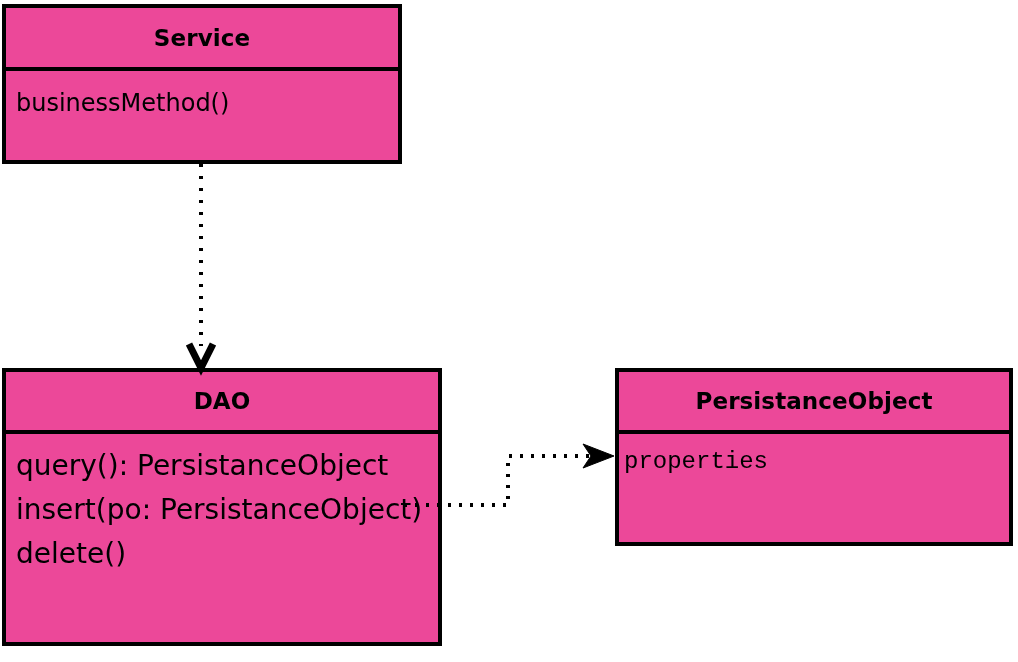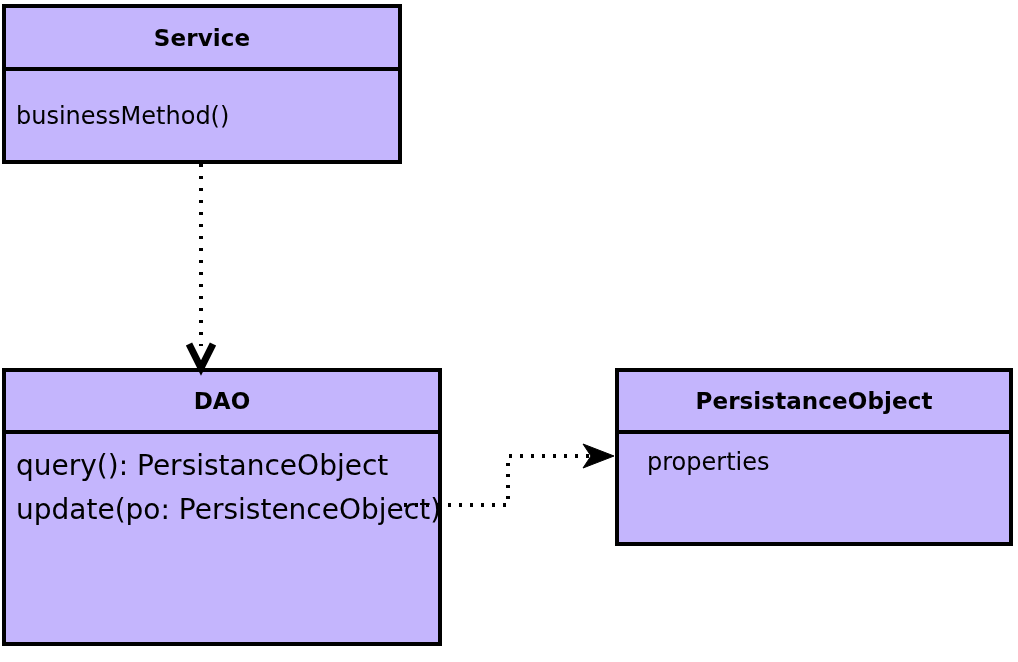--- a/index.html
+++ b/index.html
@@ -17,21 +17,21 @@
     width: 1018px;
     height: 662px;
     background: #ffffff;
     overflow: hidden;
   }
 
   
   .uml-class {
     position: absolute;
     box-sizing: border-box;
-    background: #c4b5fd;
+    background: #ec4899;
     border: 4px solid #000000;
   }
   .uml-class-name {
     box-sizing: border-box;
     width: 100%;
     text-align: center;
     font-weight: bold;
     color: #000000;
     display: flex;
     align-items: center;
@@ -50,34 +50,34 @@
     line-height: 44px;
     height: 44px;
     color: #000000;
   }
 
   
   #class-service {
     left: 2px;  top: 4px;  width: 400px; height: 160px;
   }
   #class-service .uml-class-name { height: 63px; font-size: 23px; }
-  #class-service .uml-members { padding-top: 21px; }
+  #class-service .uml-members { padding-top: 8px; }
   #class-service .uml-member { font-size: 24px; line-height: 48px; height: 48px; }
 
   #class-dao {
     left: 2px;  top: 368px; width: 440px; height: 278px;
   }
   #class-dao .uml-class-name { height: 62px; font-size: 23px; }
   #class-dao .uml-member { font-size: 28px; }
 
   #class-persistence-object {
     left: 615px; top: 368px; width: 398px; height: 178px;
   }
   #class-persistence-object .uml-class-name { height: 62px; font-size: 23px; }
-  #class-persistence-object .uml-members { padding-left: 28px; padding-top: 4px; }
+  #class-persistence-object .uml-members { padding-left: 5px; padding-top: 4px; font-family: Liberation Mono, monospace; }
   #class-persistence-object .uml-member { font-size: 24px; line-height: 48px; height: 48px; }
 
   
   .connector {
     position: absolute;
     left: 0;
     top: 0;
     width: 1018px;
     height: 662px;
     pointer-events: none;
@@ -92,21 +92,22 @@
     <div class="uml-class-name">Service</div>
     <div class="uml-members">
       <div class="uml-member">businessMethod()</div>
     </div>
   </div>
 
   <div class="uml-class" id="class-dao">
     <div class="uml-class-name">DAO</div>
     <div class="uml-members">
       <div class="uml-member">query(): PersistanceObject</div>
-      <div class="uml-member">update(po: PersistenceObject)</div>
+      <div class="uml-member">insert(po: PersistanceObject)</div>
+      <div class="uml-member">delete()</div>
     </div>
   </div>
 
   <div class="uml-class" id="class-persistence-object">
     <div class="uml-class-name">PersistanceObject</div>
     <div class="uml-members">
       <div class="uml-member">properties</div>
     </div>
   </div>
 

